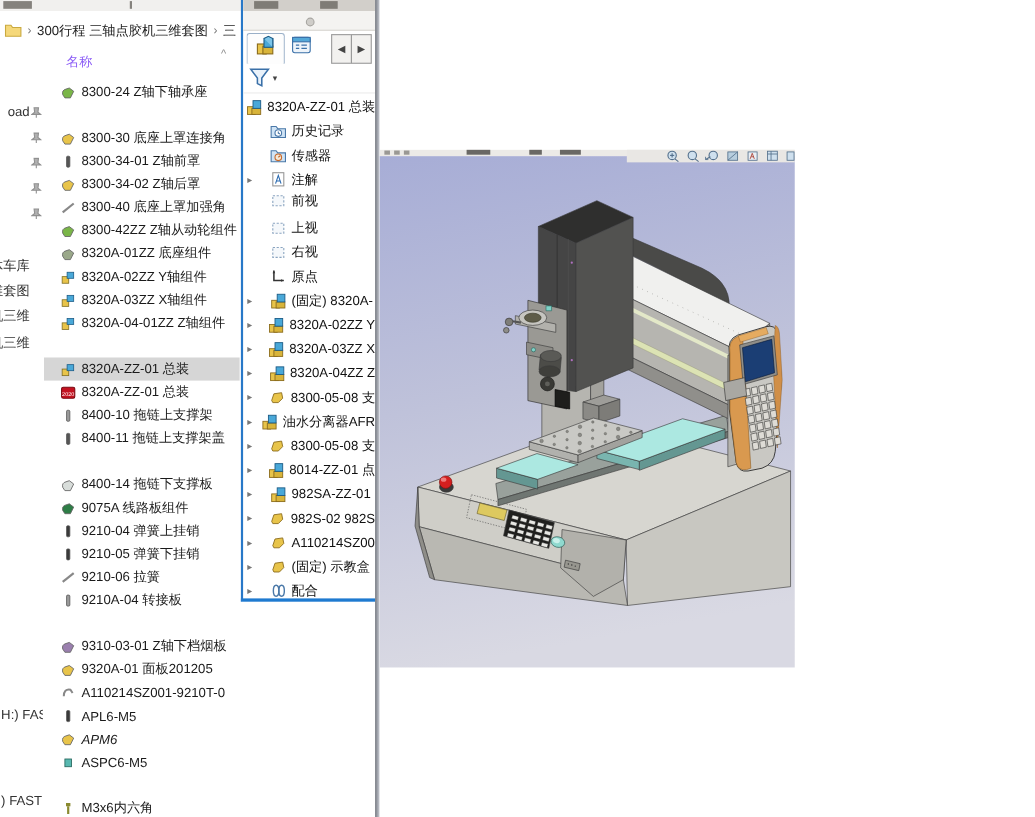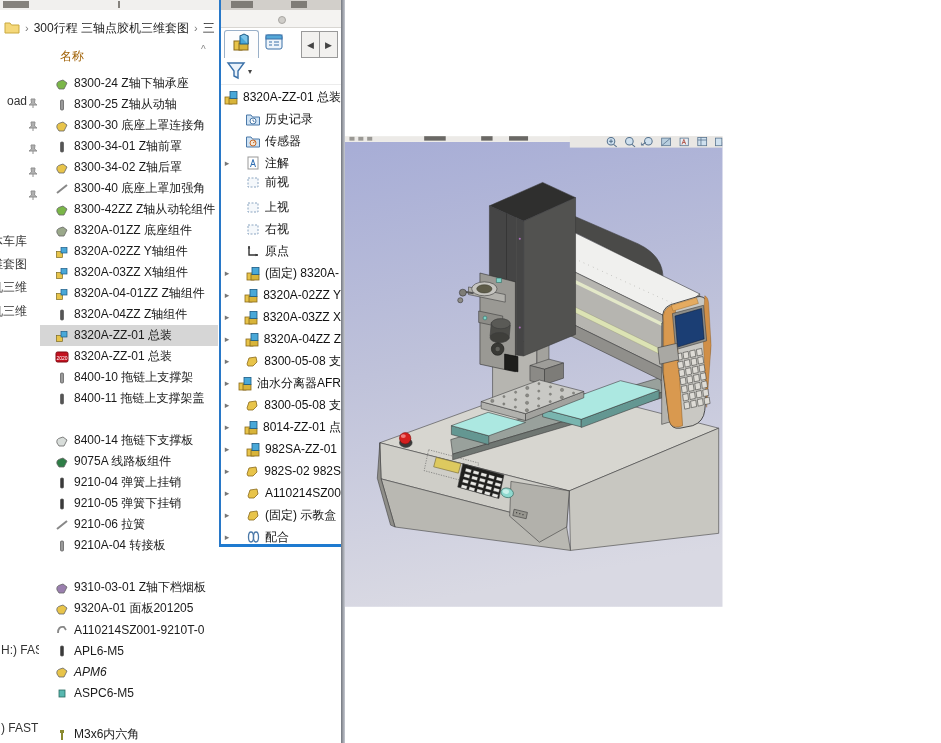--- a/index.html
+++ b/index.html
@@ -5,21 +5,21 @@
   html,body{margin:0;padding:0;}
   body{width:941px;height:743px;overflow:hidden;position:relative;
        font-family:"Liberation Sans","DejaVu Sans",sans-serif;background:#fff;}
   .abs{position:absolute;}
   
   #explorer{left:0;top:0;width:345px;height:743px;background:#fff;overflow:hidden;}
   #exp-toolbar{left:0;top:0;width:219px;height:10px;background:#f1f0ee;overflow:hidden;}
   .tb-dash{position:absolute;top:1px;height:7px;background:#6a6660;opacity:.8;}
   #breadcrumb{left:0;top:10px;width:219px;height:36px;display:flex;align-items:center;font-size:12px;color:#222;white-space:nowrap;overflow:hidden;}
   .crumb-sep{color:#777;margin:0 5px;font-size:11px;}
-  #name-header{left:40px;top:48px;width:178px;height:20px;font-size:12px;color:#a16207;}
+  #name-header{left:40px;top:48px;width:178px;height:20px;font-size:12px;color:#8b5cf6;}
   #sort-caret{left:201px;top:44px;font-size:10px;color:#888;}
   #nav-pane{left:0;top:78px;width:39px;height:677px;overflow:hidden;}
   .navfrag{position:absolute;right:12px;white-space:nowrap;font-size:12px;color:#333;}
   .navfrag.lefta{right:auto;left:1px;}
   .navpin{position:absolute;right:1px;width:10px;height:11px;}
   #file-list{left:40px;top:66px;width:178px;height:677px;overflow:hidden;}
   .frow{position:absolute;left:0;width:178px;height:21px;display:flex;align-items:center;font-size:12px;color:#1a1a1a;white-space:nowrap;cursor:default;}
   .frow.sel{background:#d6d6d6;}
   .ficon{width:14px;height:14px;margin-left:15px;margin-right:5px;flex:0 0 auto;}
   
@@ -90,26 +90,20 @@
       <span class="navfrag lefta" style="top: 565px;">H:) FAS</span>
       <span class="navfrag lefta" style="top: 643px;">) FAST</span>
     </div>
   <div id="file-list" class="abs">
       <div class="frow" style="top: 7px;">
         <span class="ficon"><svg width="14" height="14" viewBox="0 0 14 14">
             <path d="M2 9 Q1 5 5 4 L8 3 L12 6 L9 12 L4 12 Z" fill="#7ab648" stroke="#666" stroke-width="0.8"></path>
           </svg></span>
         <span>8300-24 Z轴下轴承座</span>
       </div>
-      <div class="frow" style="top: 28px;">
-        <span class="ficon"><svg width="14" height="14" viewBox="0 0 14 14">
-            <rect x="5.5" y="2" width="3" height="10" rx="1" fill="#9a9a9a" stroke="#555" stroke-width="0.7"></rect>
-          </svg></span>
-        <span>8300-25 Z轴从动轴</span>
-      </div>
       <div class="frow" style="top: 49px;">
         <span class="ficon"><svg width="14" height="14" viewBox="0 0 14 14">
             <path d="M2 9 Q1 5 5 4 L8 3 L12 6 L9 12 L4 12 Z" fill="#e8c44a" stroke="#666" stroke-width="0.8"></path>
           </svg></span>
         <span>8300-30 底座上罩连接角</span>
       </div>
       <div class="frow" style="top: 70px;">
         <span class="ficon"><svg width="14" height="14" viewBox="0 0 14 14">
             <rect x="5.5" y="2" width="3" height="10" rx="1" fill="#555" stroke="#555" stroke-width="0.7"></rect>
           </svg></span>
@@ -152,26 +146,20 @@
             <rect x="6" y="2.5" width="6" height="5.5" fill="#49a8d8" stroke="#1a5a85" stroke-width="0.7"></rect>
           </svg></span>
         <span>8320A-03ZZ X轴组件</span>
       </div>
       <div class="frow" style="top: 217px;">
         <span class="ficon"><svg width="14" height="14" viewBox="0 0 14 14">
             <rect x="1.5" y="6.5" width="6" height="6" fill="#e8c44a" stroke="#7a6a20" stroke-width="0.7"></rect>
             <rect x="6" y="2.5" width="6" height="5.5" fill="#49a8d8" stroke="#1a5a85" stroke-width="0.7"></rect>
           </svg></span>
         <span>8320A-04-01ZZ Z轴组件</span>
-      </div>
-      <div class="frow" style="top: 238px;">
-        <span class="ficon"><svg width="14" height="14" viewBox="0 0 14 14">
-            <rect x="5.5" y="2" width="3" height="10" rx="1" fill="#555" stroke="#555" stroke-width="0.7"></rect>
-          </svg></span>
-        <span>8320A-04ZZ Z轴组件</span>
       </div>
       <div class="frow sel" style="top: 259px;">
         <span class="ficon"><svg width="14" height="14" viewBox="0 0 14 14">
             <rect x="1.5" y="6.5" width="6" height="6" fill="#e8c44a" stroke="#7a6a20" stroke-width="0.7"></rect>
             <rect x="6" y="2.5" width="6" height="5.5" fill="#49a8d8" stroke="#1a5a85" stroke-width="0.7"></rect>
           </svg></span>
         <span>8320A-ZZ-01 总装</span>
       </div>
       <div class="frow" style="top: 280px;">
         <span class="ficon"><svg width="14" height="14" viewBox="0 0 14 14">

